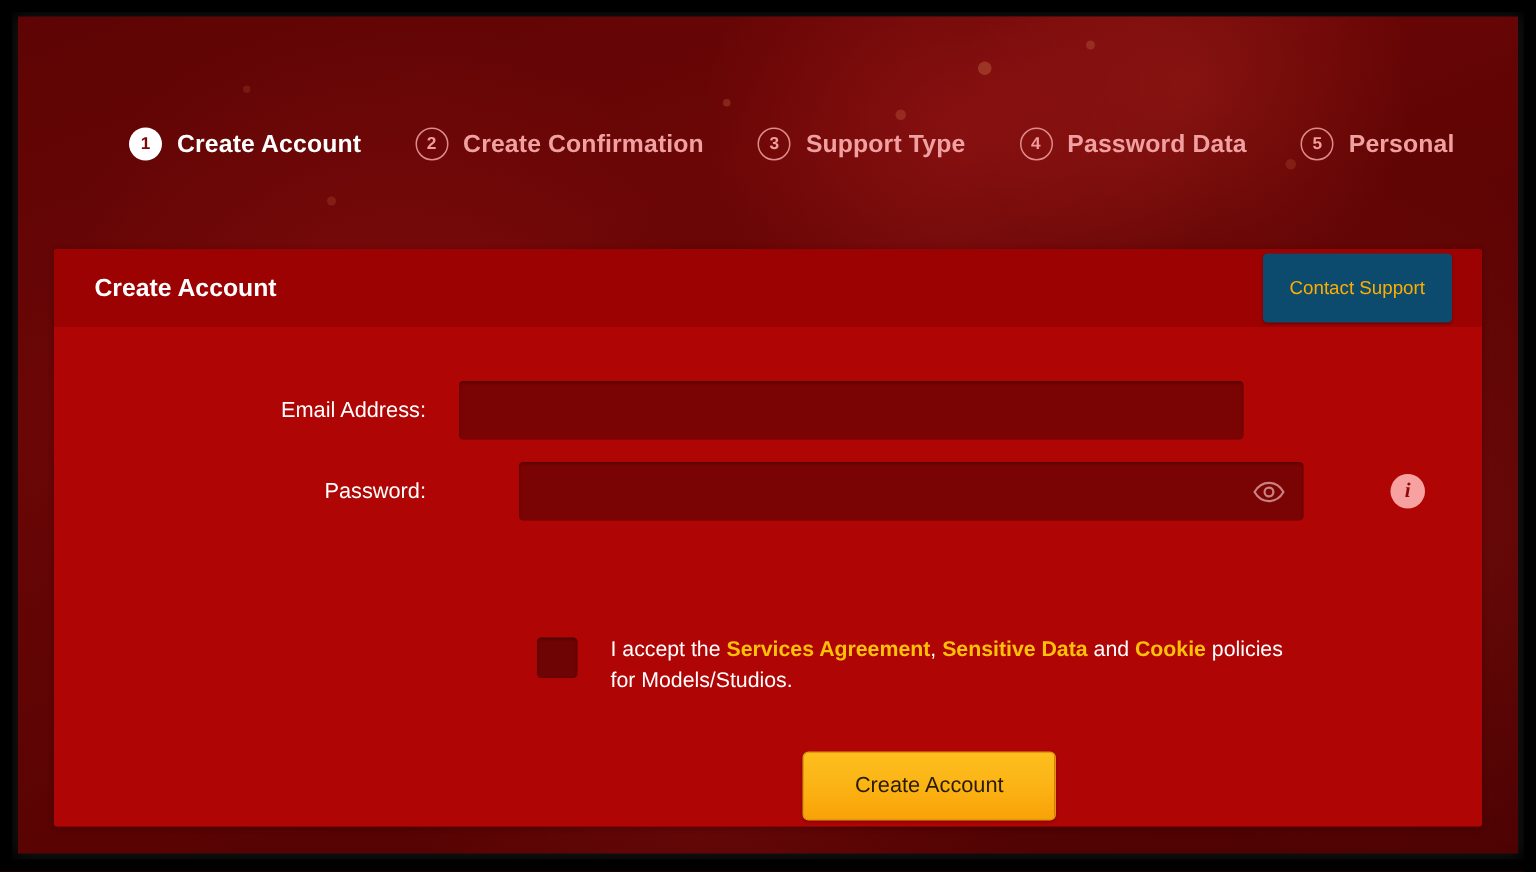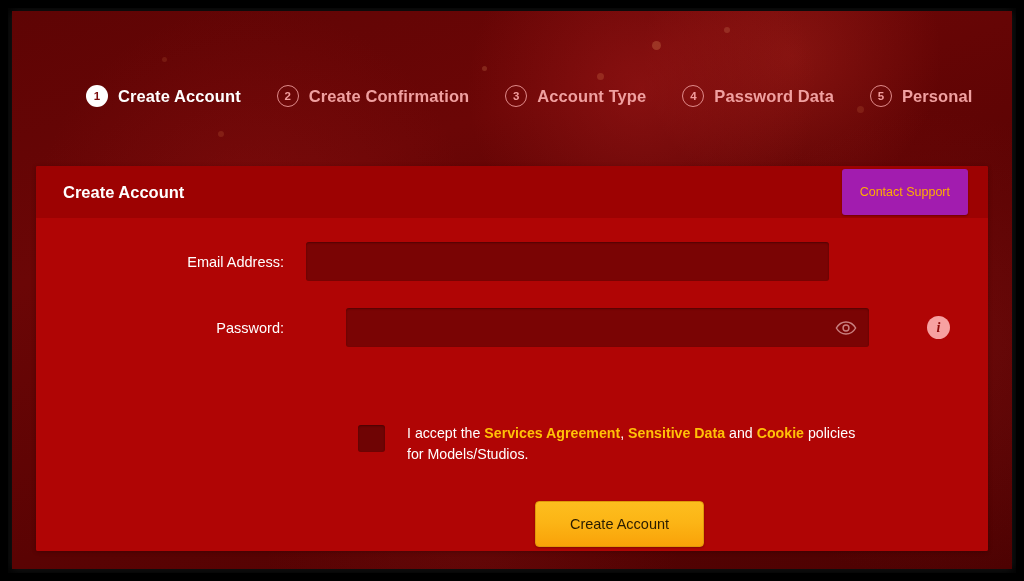--- a/index.html
+++ b/index.html
@@ -129,21 +129,21 @@
     justify-content: space-between;
     padding: 0 20px 0 27px;
     box-sizing: border-box;
   }
   .card-title {
     color: #ffffff;
     font-size: 16.5px;
     font-weight: bold;
   }
   .support-btn {
-    background: #a21caf;
+    background: #0c4a6e;
     color: #ffae00;
     font-size: 12.5px;
     border: none;
     border-radius: 3px;
     padding: 16px 18px;
     cursor: pointer;
     font-family: "Liberation Sans", sans-serif;
     box-shadow: 0 1px 2px rgba(0,0,0,0.3);
   }
 
@@ -293,21 +293,21 @@
           <div class="step-label">Create Account</div>
         </div>
 
         <div class="step inactive">
           <div class="step-badge">2</div>
           <div class="step-label">Create Confirmation</div>
         </div>
 
         <div class="step inactive">
           <div class="step-badge">3</div>
-          <div class="step-label">Account Type</div>
+          <div class="step-label">Support Type</div>
         </div>
 
         <div class="step inactive">
           <div class="step-badge">4</div>
           <div class="step-label">Password Data</div>
         </div>
 
         <div class="step inactive">
           <div class="step-badge">5</div>
           <div class="step-label">Personal</div>
@@ -318,21 +318,21 @@
 
     <div class="card">
 
       <div class="card-header">
         <div class="card-title">Create Account</div>
         <button class="support-btn">Contact Support</button>
       </div>
 
       <div class="card-body">
 
-        <div class="form-row" style="left:0px; top:24px;">
+        <div class="form-row" style="left:0px; top:36px;">
           <label class="field-label">Email Address:</label>
           <input class="field-input" type="text" placeholder="" style="">
         </div>
 
         <div class="form-row" style="left:0px; top:90px;gap:40px;">
           <label class="field-label">Password:</label>
           <div class="pw-wrap">
             <input class="field-input" type="password" placeholder="" style="">
             <span class="eye-icon">
               <svg viewBox="0 0 24 16" width="22" height="16" aria-hidden="true">

